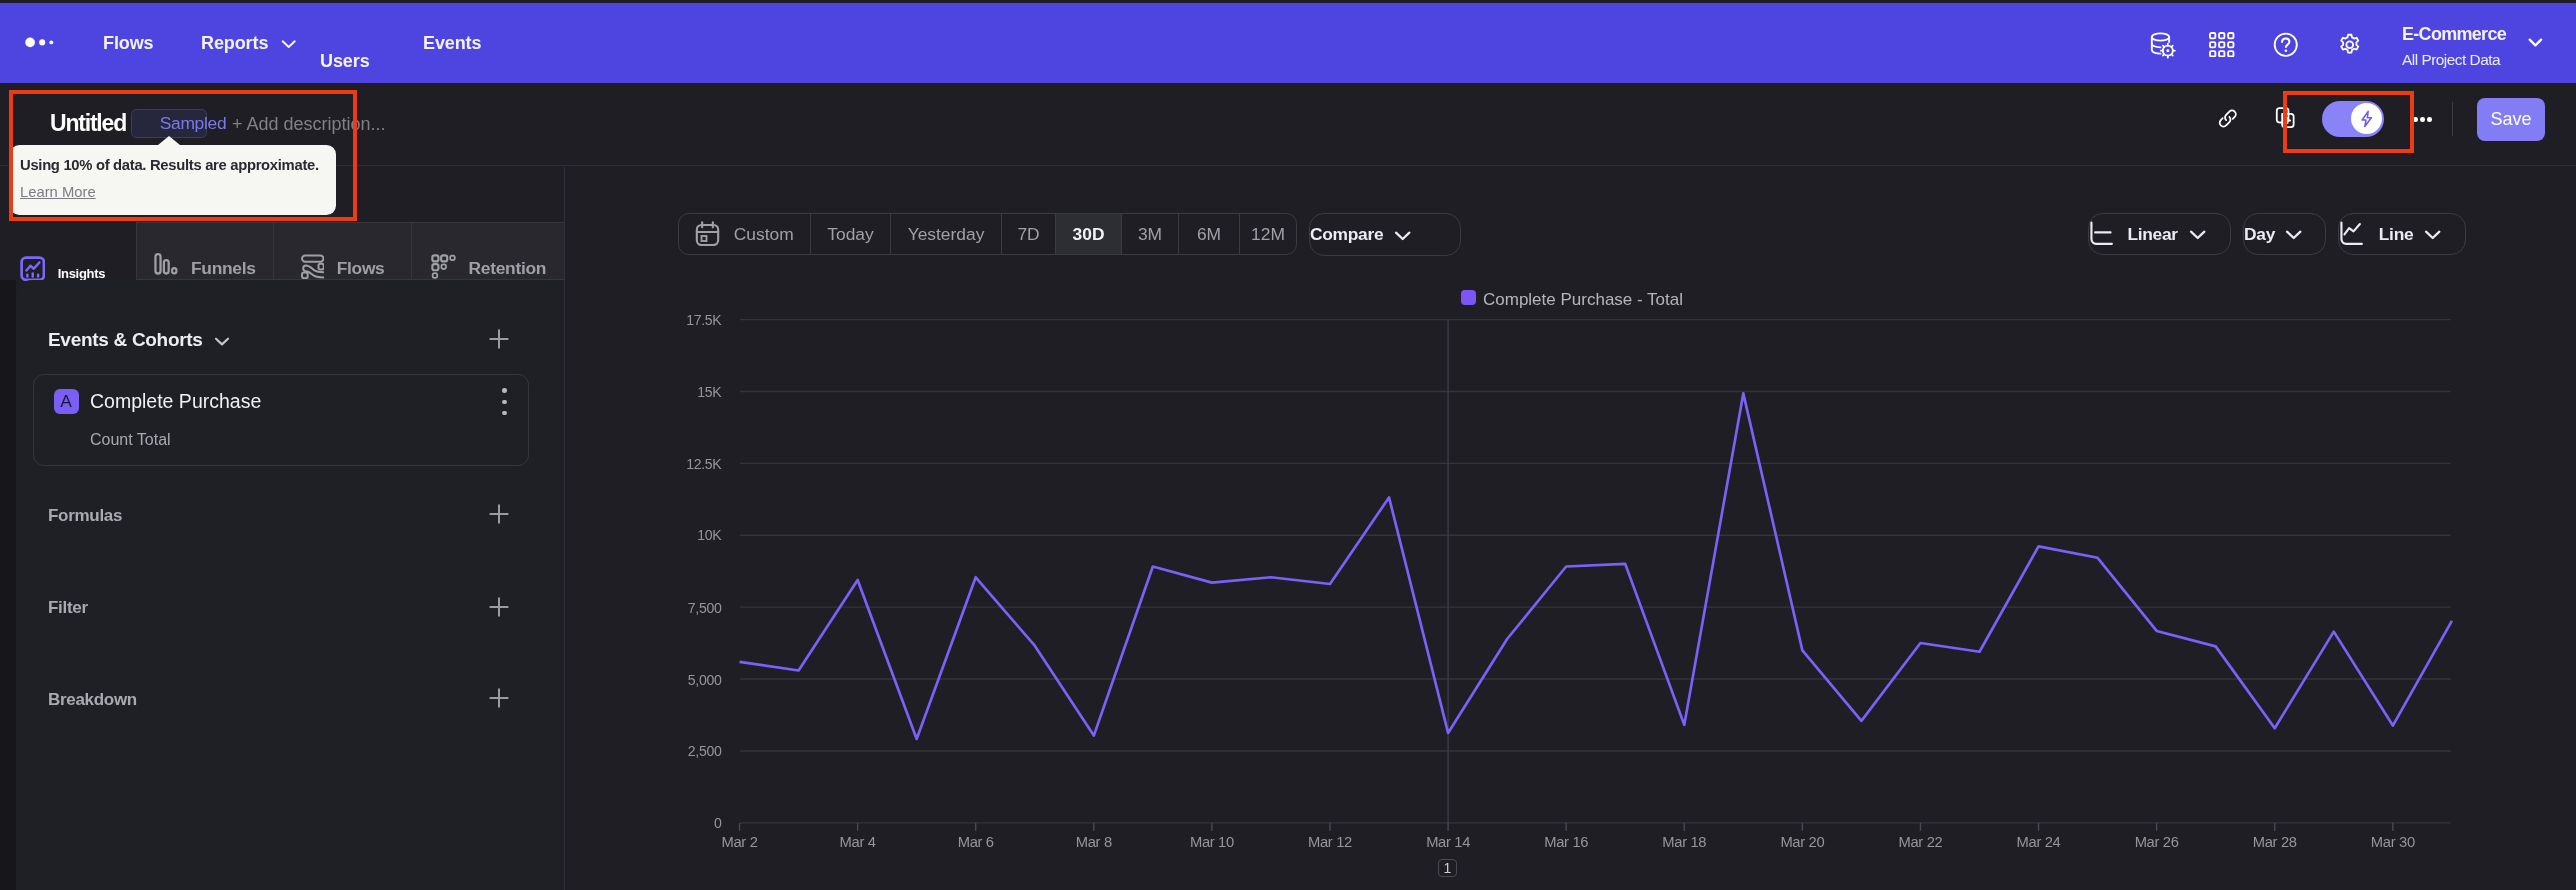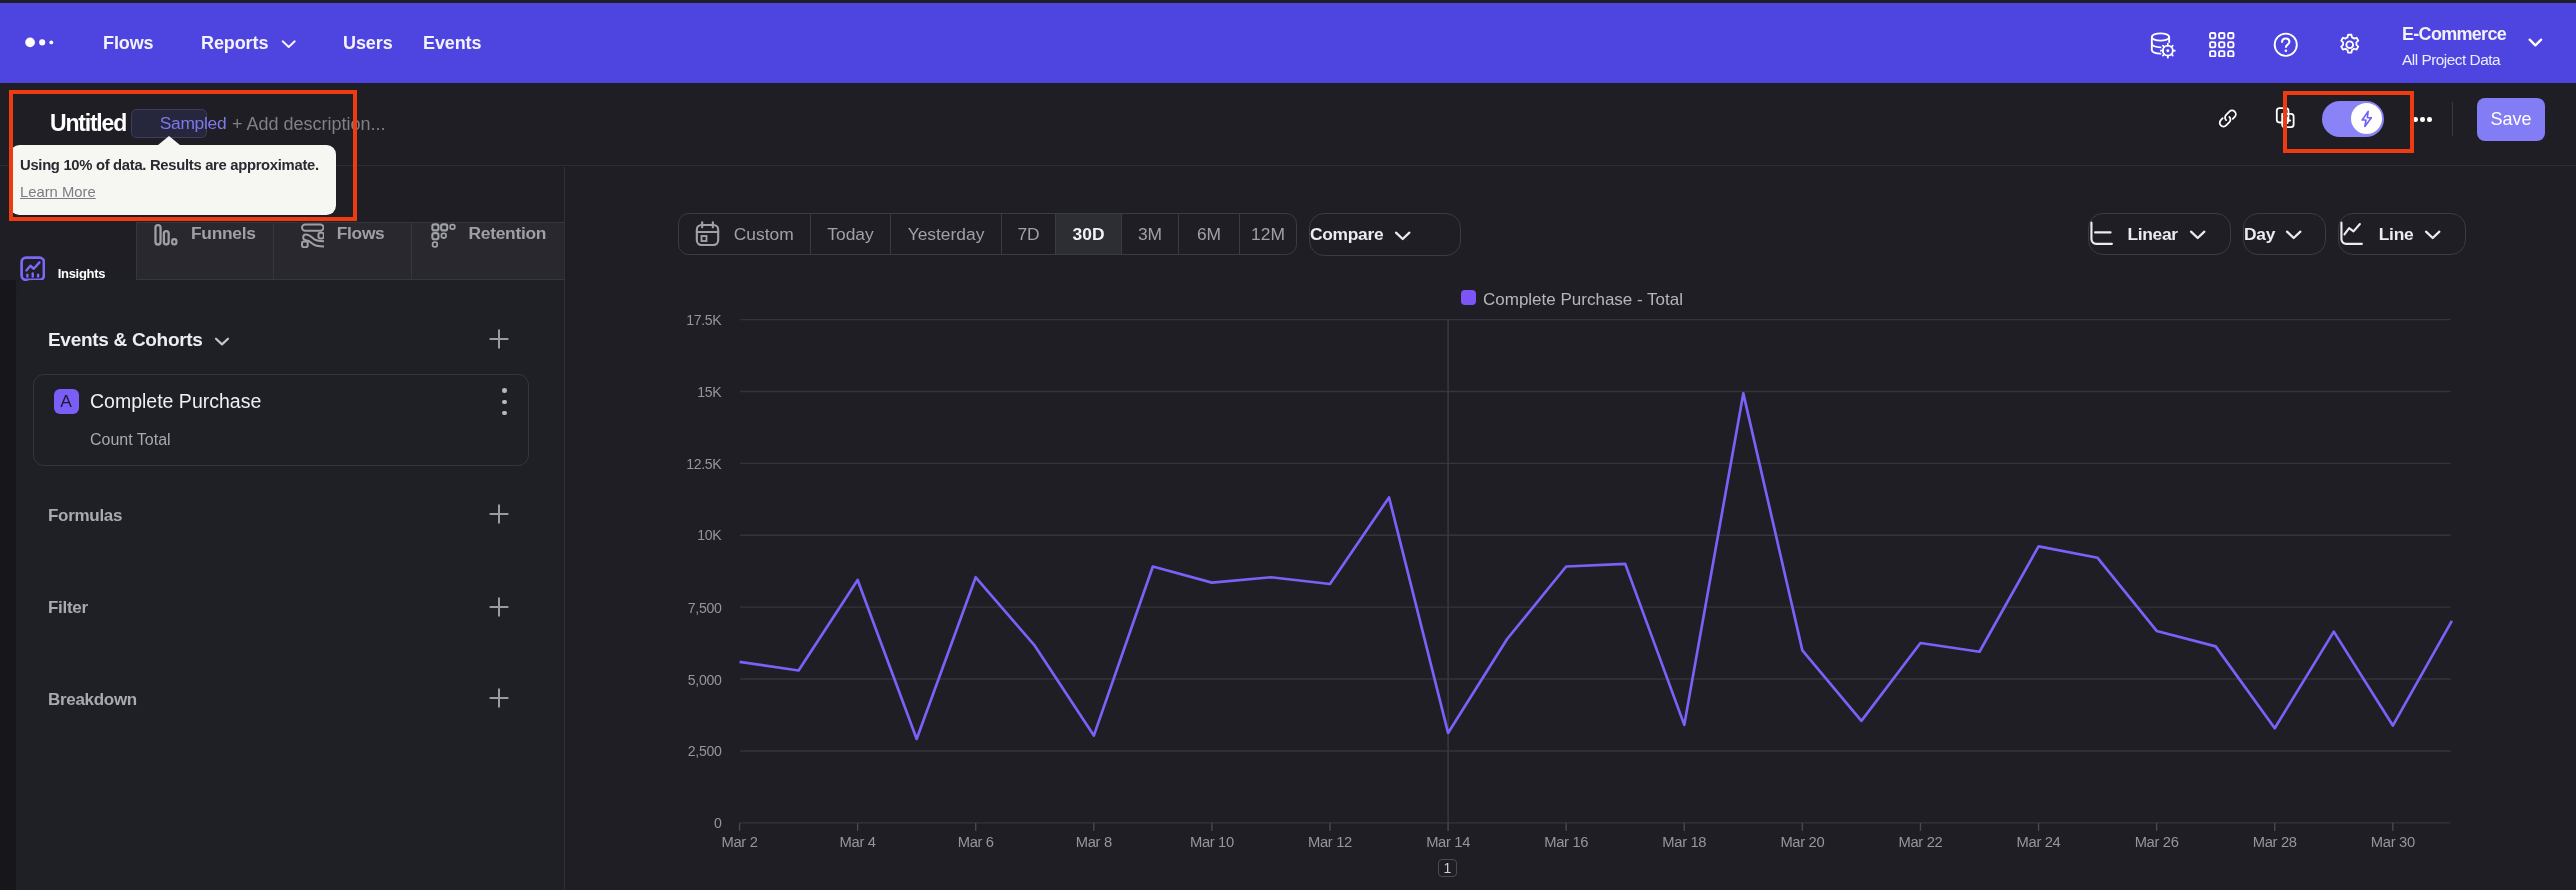--- a/index.html
+++ b/index.html
@@ -9,21 +9,21 @@
   
   #nav { left:0; top:2.7px; width:2576px; height:81px; background:#4e44e0; }
   .navitem { top:0; height:81px; display:flex; align-items:center; color:#f3f2fb; font-size:18px; font-weight:600; letter-spacing:-0.1px; }
   #search { left:973px; top:13.4px; width:616px; height:56px; background:#4a40cd; border-radius:10.7px; display:flex; align-items:center; }
   #search span { color:rgba(225,225,238,.5); font-size:19.5px; letter-spacing:0.3px; }
 
   
   #bar2 { left:0; top:83px; width:2576px; height:83px; background:#1e1e24; border-bottom:1.3px solid #2c2c33; }
 
   
-  .tab { top:222px; height:58px; background:#28282e; border-top:1.3px solid #36363c; border-bottom:1.3px solid #36363c; display:flex; align-items:flex-start; justify-content:center; color:#9fa0a6; font-size:17.4px; font-weight:600; letter-spacing:-0.3px; }
+  .tab { top:222px; height:58px; background:#28282e; border-top:1.3px solid #36363c; border-bottom:1.3px solid #36363c; display:flex; align-items:flex-end; justify-content:center; color:#9fa0a6; font-size:17.4px; font-weight:600; letter-spacing:-0.3px; }
   .tab.sep { border-left:1.3px solid #36363c; }
 
   
   #leftstrip { left:0; top:280px; width:16px; height:610px; background:#16161b; }
   #panel { left:16px; top:280px; width:549px; height:610px; background:#1f1f26; border-top-left-radius:16px; }
   #vdivider { left:564px; top:167px; width:1.3px; height:723px; background:#30303a; }
 
   .seclabel { color:#a9a9b0; font-size:17px; font-weight:600; letter-spacing:-0.3px; }
 
   #card { left:33px; top:374px; width:496px; height:92px; border:1.3px solid #35353c; border-radius:10.7px; }
@@ -50,21 +50,21 @@
     <circle cx="9" cy="11" r="7.2" fill="#fff"></circle>
       <circle cx="27" cy="11" r="4.5" fill="#fff"></circle>
       <circle cx="40.5" cy="11" r="2.9" fill="#fff"></circle>
   </svg>
   <div class="navitem abs" style="left:103px;">Flows</div>
   <div class="navitem abs" style="left:201px;">Reports
     <svg style="margin-left:12.7px; margin-top:2.7px;" width="15.4" height="8.7" viewBox="0 0 23 13">
         <path d="M2.5 2 L11.5 10.5 L20.5 2" fill="none" stroke="#f3f2fb" stroke-width="3" stroke-linecap="round" stroke-linejoin="round"></path>
       </svg>
   </div>
-  <div class="navitem abs" style="left:343px;">Users</div>
+  <div class="navitem abs" style="left:320px;margin-top:18px;">Users</div>
   <div class="navitem abs" style="left:423px;">Events</div>
 
   <svg class="abs" style="left:2149px; top:29px;" width="27" height="28" viewBox="0 0 40 42" fill="none" stroke="#fff" stroke-width="2.8" stroke-linecap="round">
     <ellipse cx="17" cy="7.5" rx="13" ry="5.5"></ellipse>
     <path d="M4 7.5 V 27 C4 30 9.5 32.5 17 32.5 M30 7.5 V 15"></path>
     <path d="M4 17.5 C4 20.5 9.5 23 17 23"></path>
     <g transform="translate(28,28)">
         <circle r="7.5"></circle>
         <circle r="2.2" fill="#fff" stroke="none"></circle>
         <g stroke-width="2.6">

